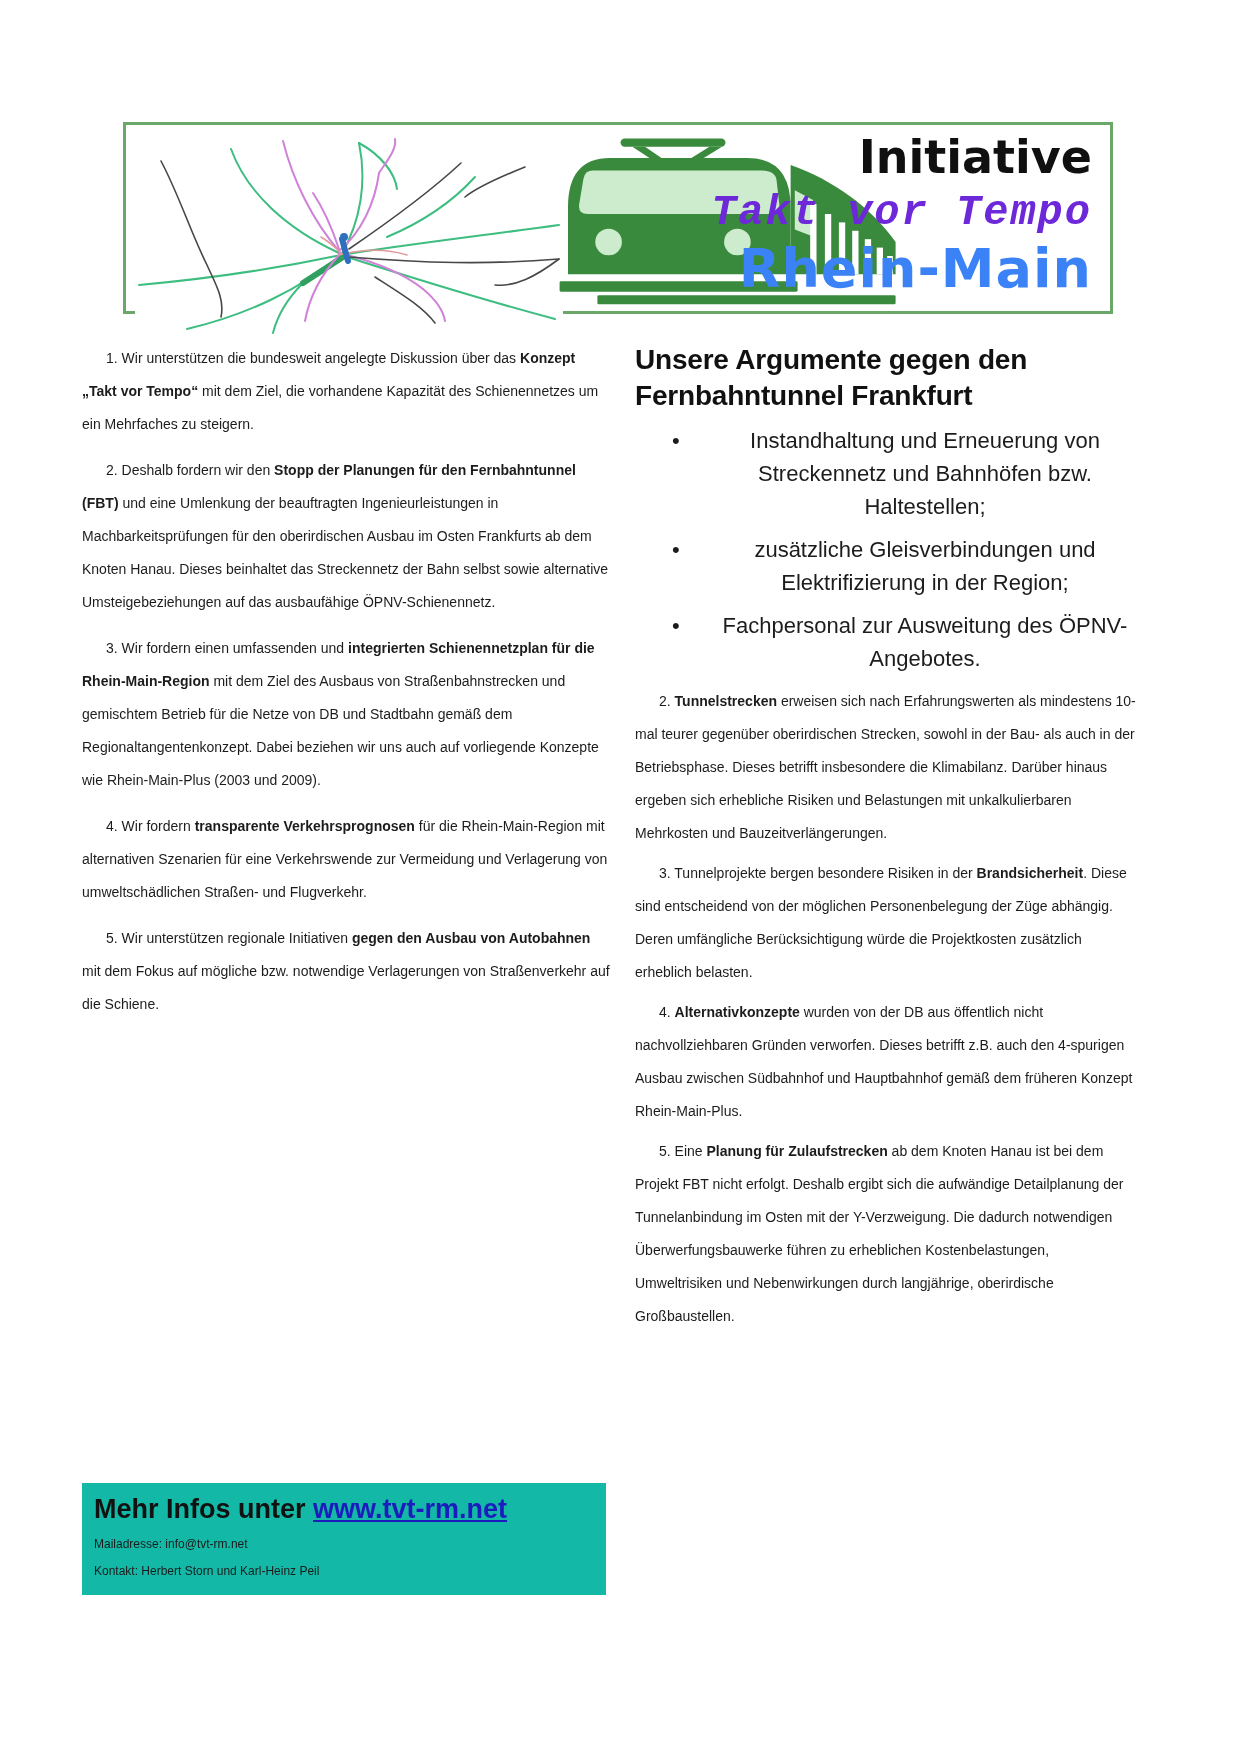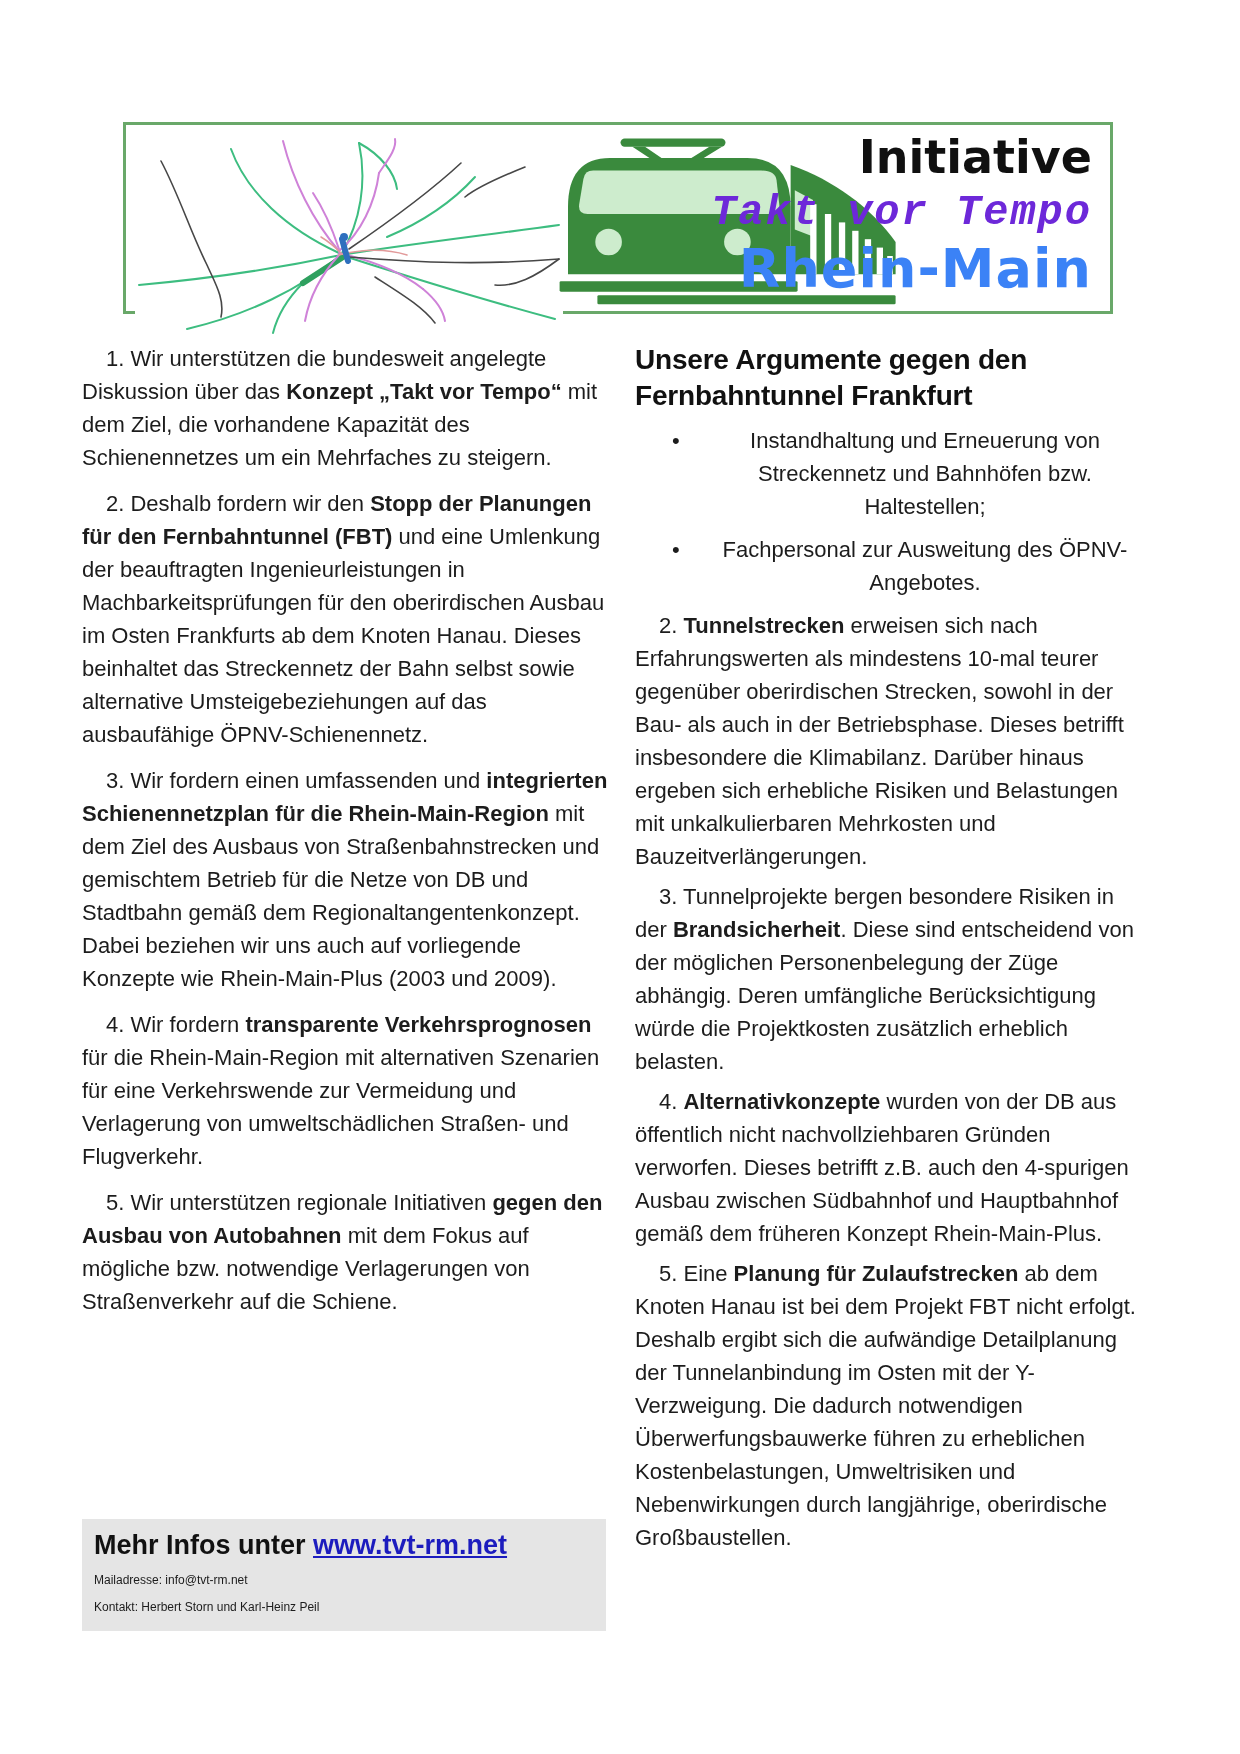--- a/index.html
+++ b/index.html
@@ -24,37 +24,37 @@
 
   
   .col { position:absolute; top:342px; }
   .col-left  { left:82px;  width:528px; }
   .col-right { left:635px; width:505px; }
   .col h1 {
     font-size:28px; line-height:36px; font-weight:bold; color:#111111;
     margin:0 0 10px 0; min-height:72px; letter-spacing:-0.2px;
   }
   .para {
-    font-size:22px; line-height:33px; margin:0 0 13px 0; text-indent:24px;
+    font-size:14px; line-height:33px; margin:0 0 13px 0; text-indent:24px;
     hyphens:auto; -webkit-hyphens:auto;
   }
   .col-right .para { margin-bottom:7px; }
   .b { font-weight:bold; }
 
   .bullets { margin:4px 0 10px 0; padding:0 0 0 75px; list-style:none;text-align:center; }
   .bullets li {
     position:relative; font-size:22px; line-height:33px; margin:0 0 10px 0;
     hyphens:auto; -webkit-hyphens:auto;
   }
   .bullets li::before { content:"\2022"; position:absolute; left:-38px; top:0; }
 
   
   .infobox {
     position:absolute; left:82px; top:1483px; width:524px; min-height:106px;
-    background:#e5e5e5; box-sizing:border-box; padding:9px 12px 10px 12px;margin-top:36px;
+    background:#14b8a6; box-sizing:border-box; padding:9px 12px 10px 12px;
   }
   .infobox-heading { font-size:27px; line-height:34px; font-weight:bold; color:#111111; margin:0 0 5px 0; }
   .infobox-link { color:#1c1cbe; text-decoration:underline; cursor:pointer; }
   .infobox-line { font-size:12px; line-height:27px; color:#1c1c1c; }
 </style>
 </head>
 <body>
 
 <div class="page">
 
@@ -154,20 +154,21 @@
         <p class="para"><span>4. Wir fordern </span><span class="b">transparente Verkehrsprognosen</span><span> für die Rhein-Main-Region mit alternativen Szenarien für eine Verkehrswende zur Vermeidung und Verlagerung von umweltschädlichen Straßen- und Flugverkehr.</span></p>
         <p class="para"><span>5. Wir unterstützen regionale Initiativen </span><span class="b">gegen den Ausbau von Autobahnen</span><span> mit dem Fokus auf mögliche bzw. notwendige Verlagerungen von Straßenverkehr auf die Schiene.</span></p>
       </div>
   </div>
 
   <div class="col col-right">
     <h1>Unsere Argumente gegen den Fernbahntunnel Frankfurt</h1>
     <div>
         <ul class="bullets">
           <li>Instandhaltung und Erneuerung von Streckennetz und Bahnhöfen bzw. Haltestellen;</li>
+          <li>zusätzliche Gleisverbindungen und Elektrifizierung in der Region;</li>
           <li>Fachpersonal zur Ausweitung des ÖPNV-Angebotes.</li>
         </ul>
         <p class="para"><span>2. </span><span class="b">Tunnelstrecken</span><span> erweisen sich nach Erfahrungswerten als mindestens 10-mal teurer gegenüber oberirdischen Strecken, sowohl in der Bau- als auch in der Betriebsphase. Dieses betrifft insbesondere die Klimabilanz. Darüber hinaus ergeben sich erhebliche Risiken und Belastungen mit unkalkulierbaren Mehrkosten und Bauzeitverlängerungen.</span></p>
         <p class="para"><span>3. Tunnelprojekte bergen besondere Risiken in der </span><span class="b">Brandsicherheit</span><span>. Diese sind entscheidend von der möglichen Personenbelegung der Züge abhängig. Deren umfängliche Berücksichtigung würde die Projektkosten zusätzlich erheblich belasten.</span></p>
         <p class="para"><span>4. </span><span class="b">Alternativkonzepte</span><span> wurden von der DB aus öffentlich nicht nachvollziehbaren Gründen verworfen. Dieses betrifft z.B. auch den 4-spurigen Ausbau zwischen Südbahnhof und Hauptbahnhof gemäß dem früheren Konzept Rhein-Main-Plus.</span></p>
         <p class="para"><span>5. Eine </span><span class="b">Planung für Zulaufstrecken</span><span> ab dem Knoten Hanau ist bei dem Projekt FBT nicht erfolgt. Deshalb ergibt sich die aufwändige Detailplanung der Tunnelanbindung im Osten mit der Y-Verzweigung. Die dadurch notwendigen Überwerfungsbauwerke führen zu erheblichen Kostenbelastungen, Umweltrisiken und Nebenwirkungen durch langjährige, oberirdische Großbaustellen.</span></p>
       </div>
   </div>
 
   <div class="infobox">

